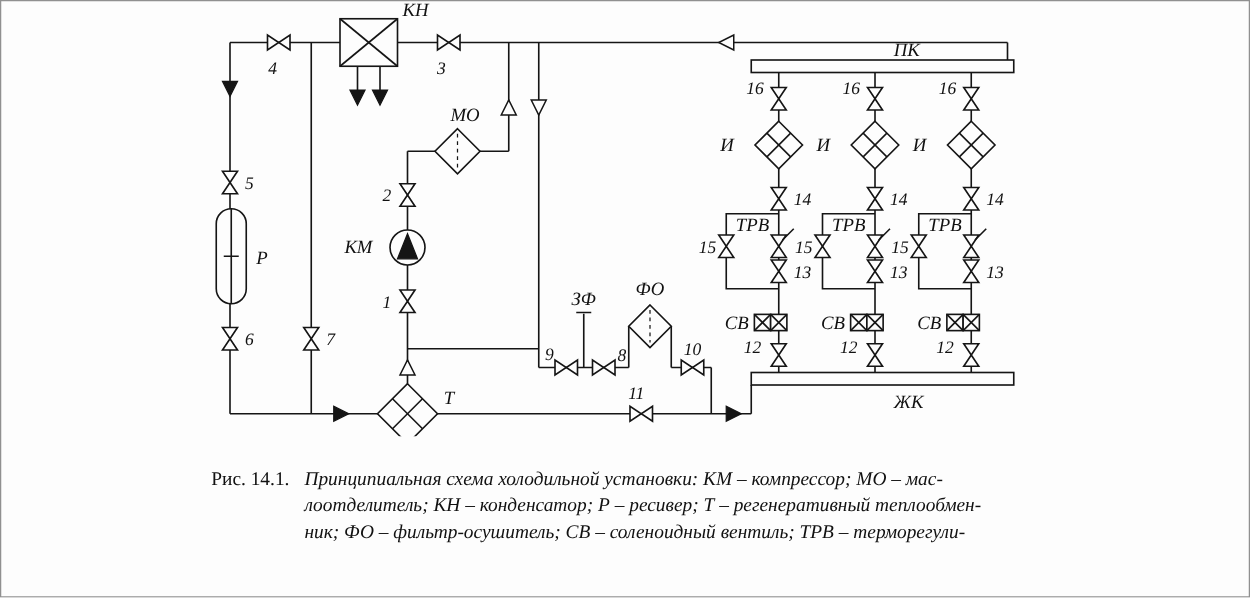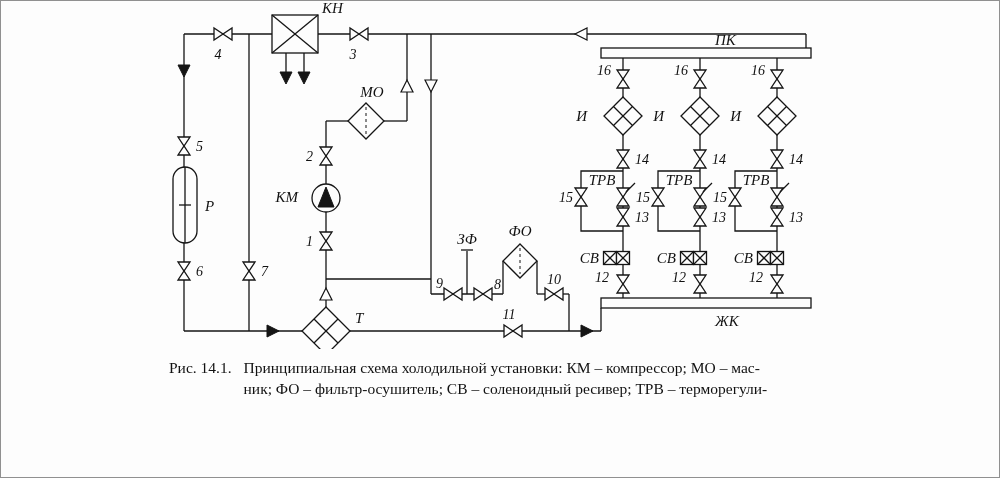--- a/index.html
+++ b/index.html
@@ -12,25 +12,25 @@
   svg{display:block;}
   svg .pipe{stroke:#151515;stroke-width:1.3;fill:none;}
   svg .sym{stroke:#151515;stroke-width:1.3;fill:#fdfdfd;}
   svg .dash{stroke:#151515;stroke-width:1;stroke-dasharray:3,3;fill:none;}
   svg .fillb{fill:#151515;stroke:#151515;}
   svg .open{fill:#fdfdfd;stroke:#151515;stroke-width:1.2;}
   svg text{font-family:"Liberation Serif", serif;font-style:italic;fill:#111;}
   .lbl{font-size:15px;}
   .num{font-size:14px;}
   .caption{
-    margin:8px 0 0 168px;display:flex;gap:12px;
+    margin:24px 0 0 168px;display:flex;gap:12px;
     font-size:15.5px;line-height:21px;
   }
   .cap-label{white-space:nowrap;}
-  .cap-lines div{white-space:nowrap;}
+  .cap-lines div{white-space:nowrap;font-style:italic;}
 </style>
 </head>
 <body>
 
 <div class="frame">
 
 <svg width="1000" height="348" viewBox="0 0 1000 348">
   <defs>
 
     <g id="vh">
@@ -244,17 +244,18 @@
     <text class="num" x="442" y="287" text-anchor="end">9</text>
     <text class="num" x="553" y="283" text-anchor="middle">10</text>
     <text class="num" x="508" y="318" text-anchor="middle">11</text>
   </g>
 </svg>
 
 <div class="caption">
   <div class="cap-label">Рис. 14.1.</div>
   <div class="cap-lines">
     <div>Принципиальная схема холодильной установки: КМ – компрессор; МО – мас-</div>
-    <div>ник; ФО – фильтр-осушитель; СВ – соленоидный ресивер; ТРВ – терморегули-</div>
+    <div>лоотделитель; КН – конденсатор; Р – ресивер; Т – регенеративный теплообмен-</div>
+    <div>ник; ФО – фильтр-осушитель; СВ – соленоидный вентиль; ТРВ – терморегули-</div>
   </div>
 </div>
 
 </div>
 
 </body></html>

